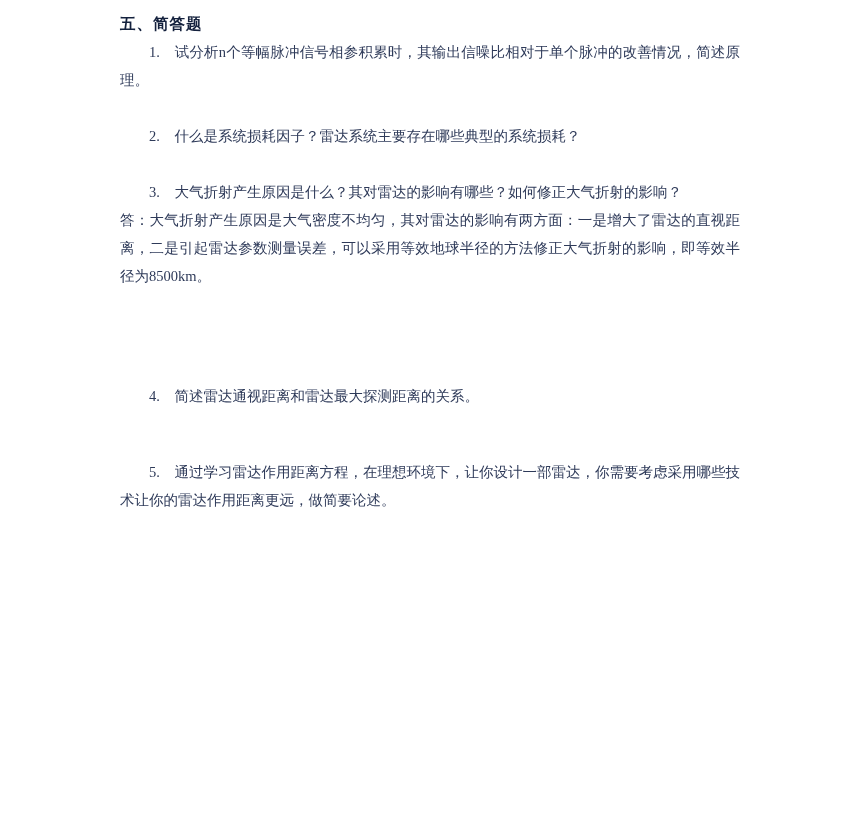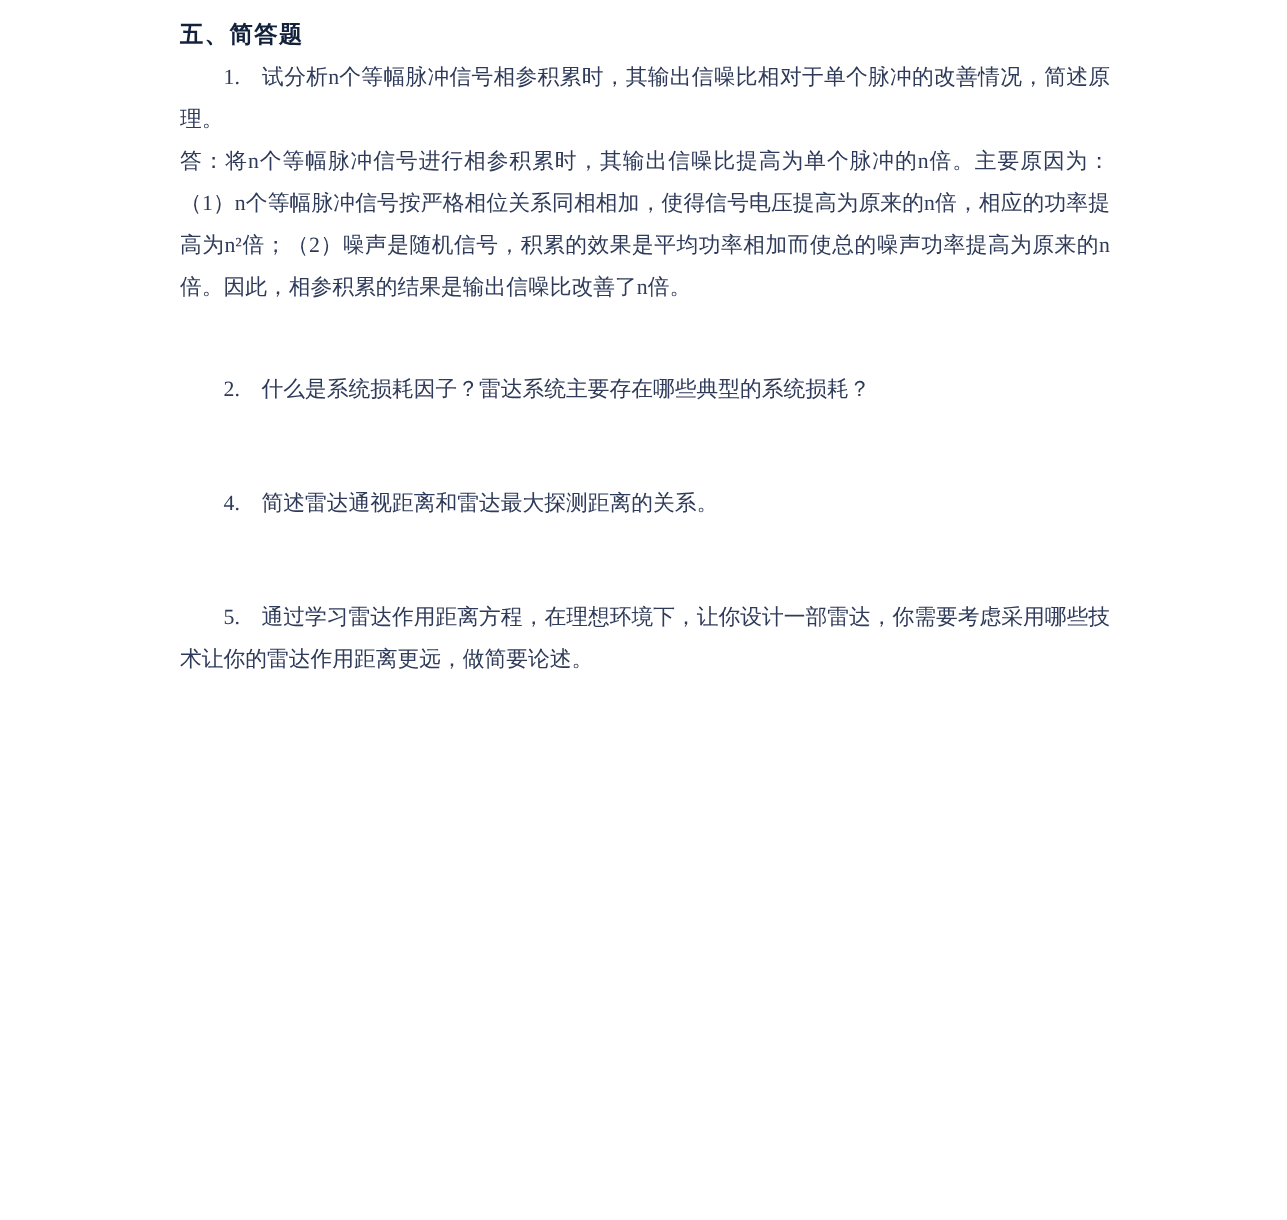--- a/index.html
+++ b/index.html
@@ -25,34 +25,35 @@
     line-height: 28px;
     letter-spacing: 1px;
   }
   .para {
     font-size: 14.5px;
     line-height: 28px;
     text-align: justify;
     word-break: break-all;
   }
   .q { text-indent: 2em; }
-  .mt1 { margin-top: 40px; }
+  .mt1 { margin-top: 28px; }
   .mt2 { margin-top: 48px; }
-  .mt3 { margin-top: 48px; }
+  .mt3 { margin-top: 92px; }
 </style>
 </head>
 <body>
 
 <div class="page">
 
   <h2 class="title">五、简答题</h2>
 
   <p class="para q">1.　试分析n个等幅脉冲信号相参积累时，其输出信噪比相对于单个脉冲的改善情况，简述原理。</p>
-  <p class="para">答：将n个等幅脉冲信号进行相参积累时，其输出信噪比提高为单个脉冲的n倍。主要原因为：（1）n个等幅脉冲信号按严格相位关系同相相加，使得信号电压提高为原来的n倍，相应的功率提高为n²倍；（2）噪声是随机信号，积累的效果是平均功率相加而使总的噪声功率提高为原来的n倍。因此，相参积累的结果是输出信噪比改善了n倍。</p>
 
   <p class="para q mt1">2.　什么是系统损耗因子？雷达系统主要存在哪些典型的系统损耗？</p>
 
+  <p class="para q mt1">3.　大气折射产生原因是什么？其对雷达的影响有哪些？如何修正大气折射的影响？</p>
+  <p class="para">答：大气折射产生原因是大气密度不均匀，其对雷达的影响有两方面：一是增大了雷达的直视距离，二是引起雷达参数测量误差，可以采用等效地球半径的方法修正大气折射的影响，即等效半径为8500km。</p>
 
   <p class="para q mt3">4.　简述雷达通视距离和雷达最大探测距离的关系。</p>
 
   <p class="para q mt2">5.　通过学习雷达作用距离方程，在理想环境下，让你设计一部雷达，你需要考虑采用哪些技术让你的雷达作用距离更远，做简要论述。</p>
 
 </div>
 
 </body></html>

